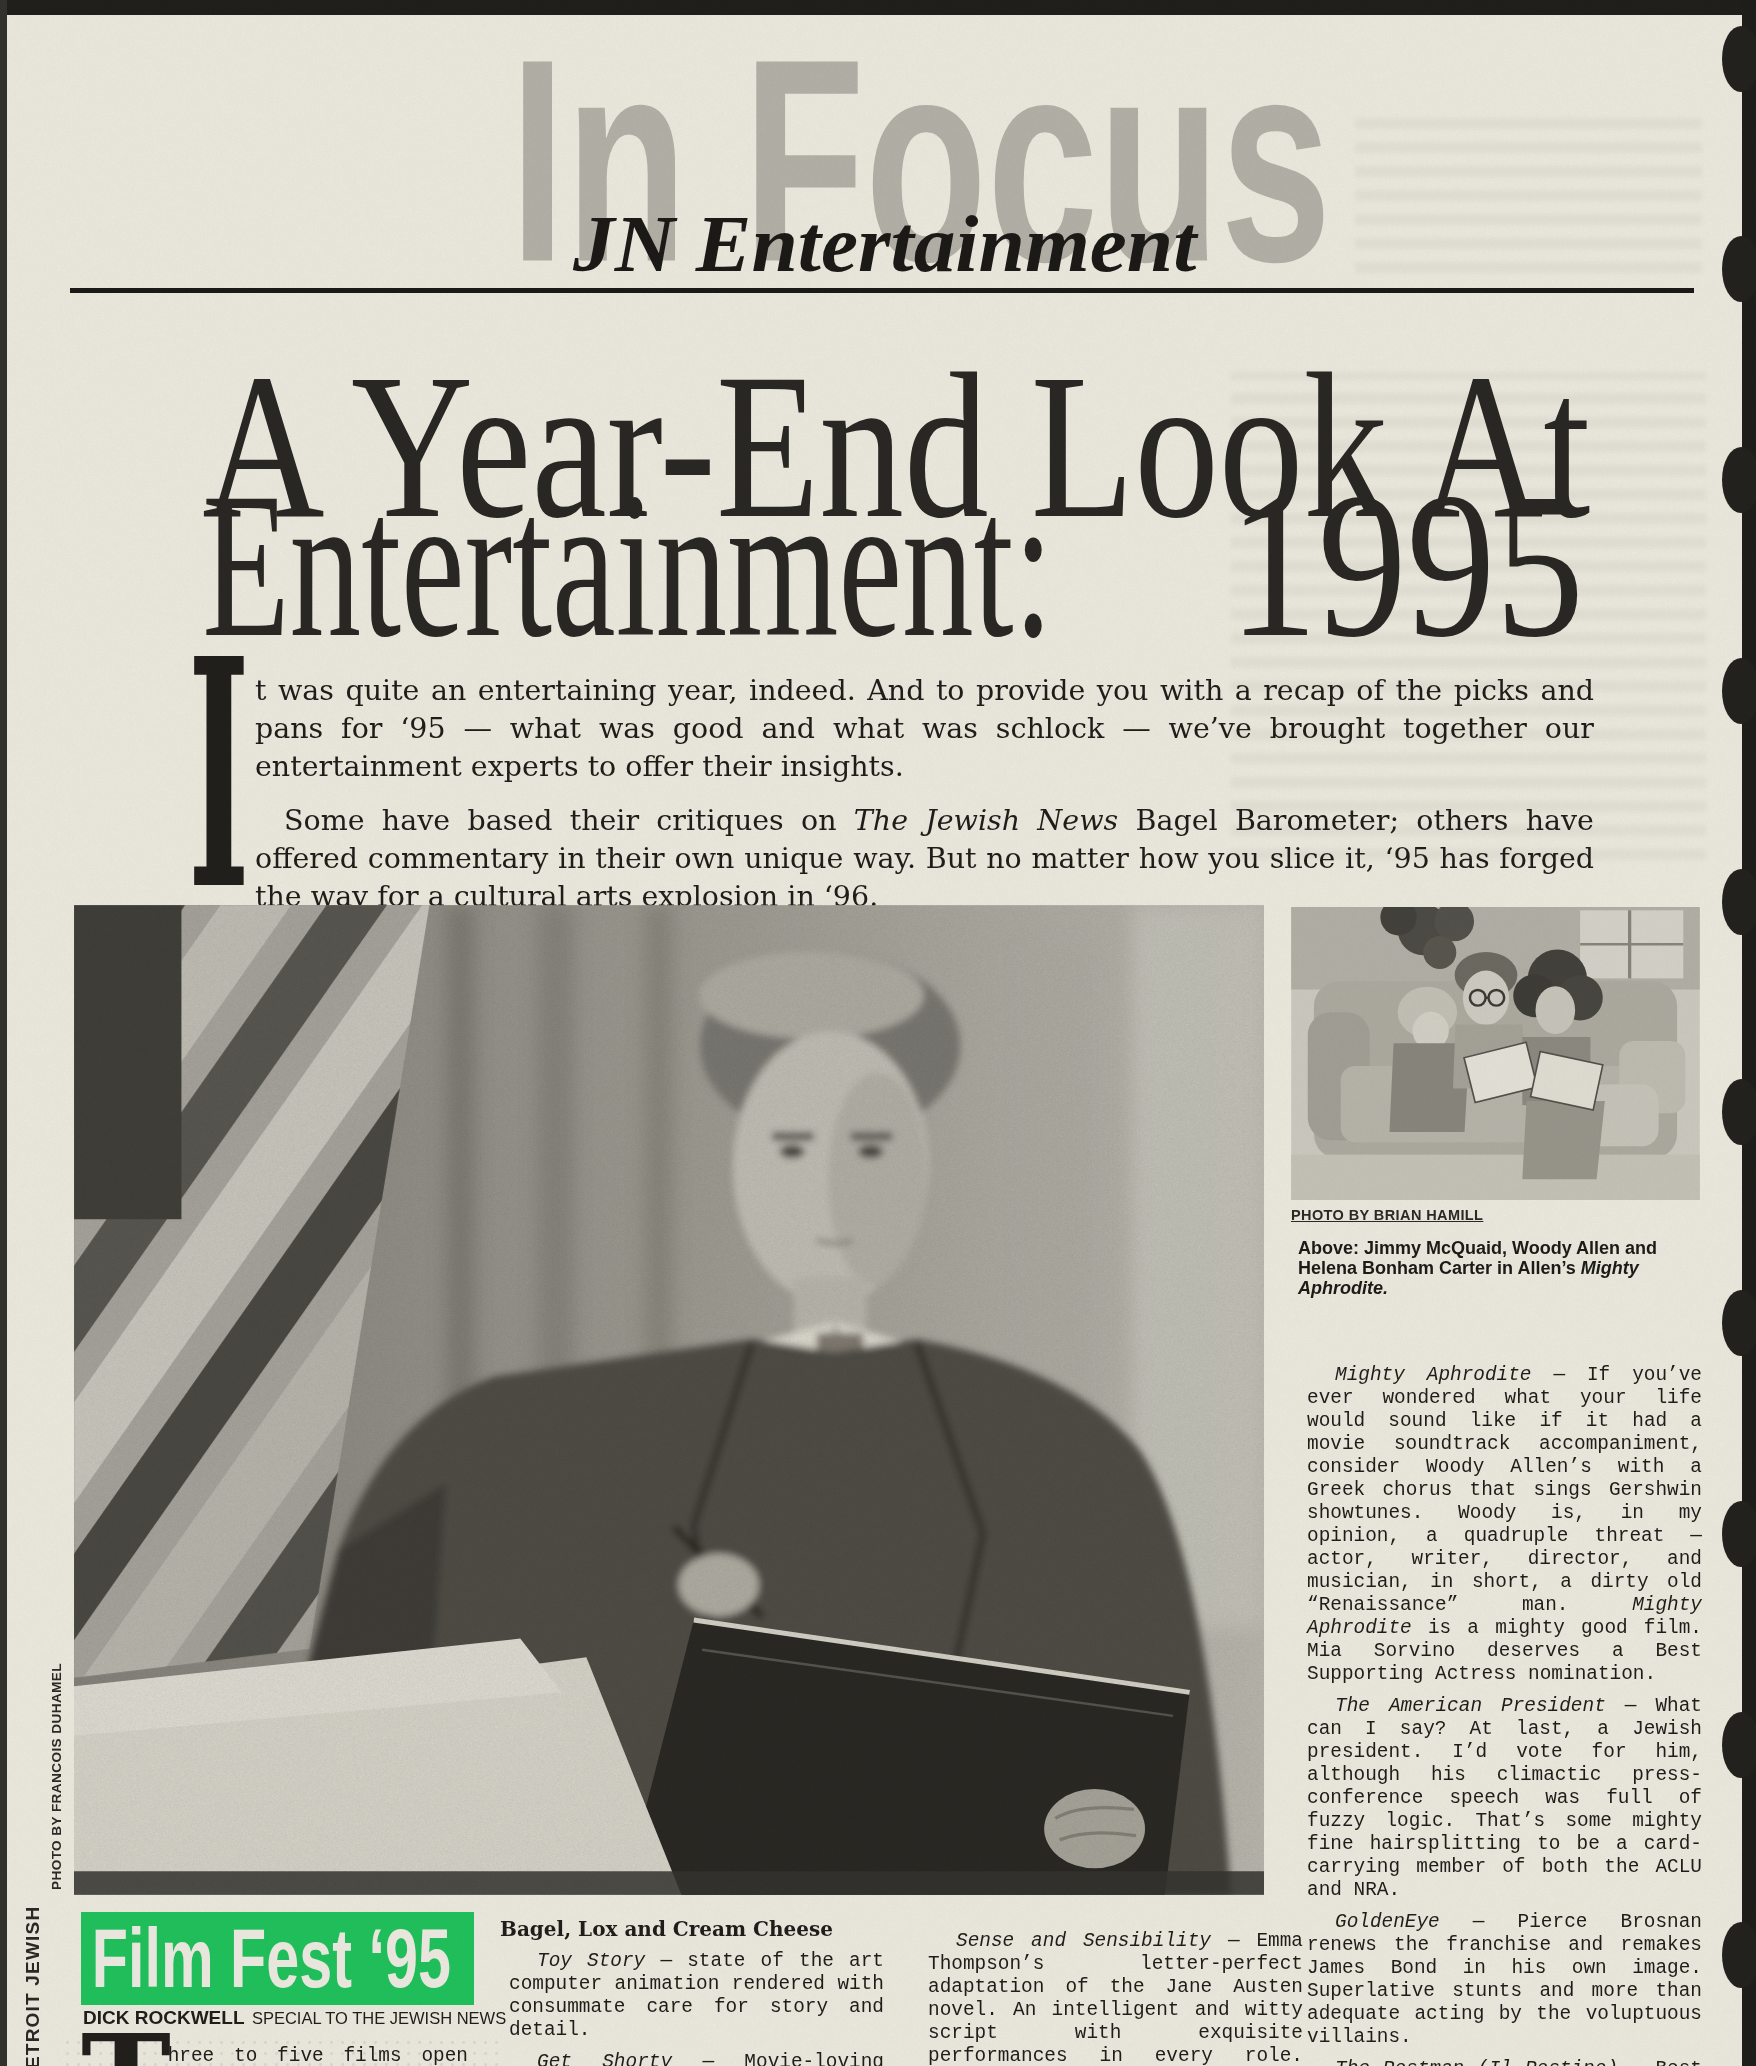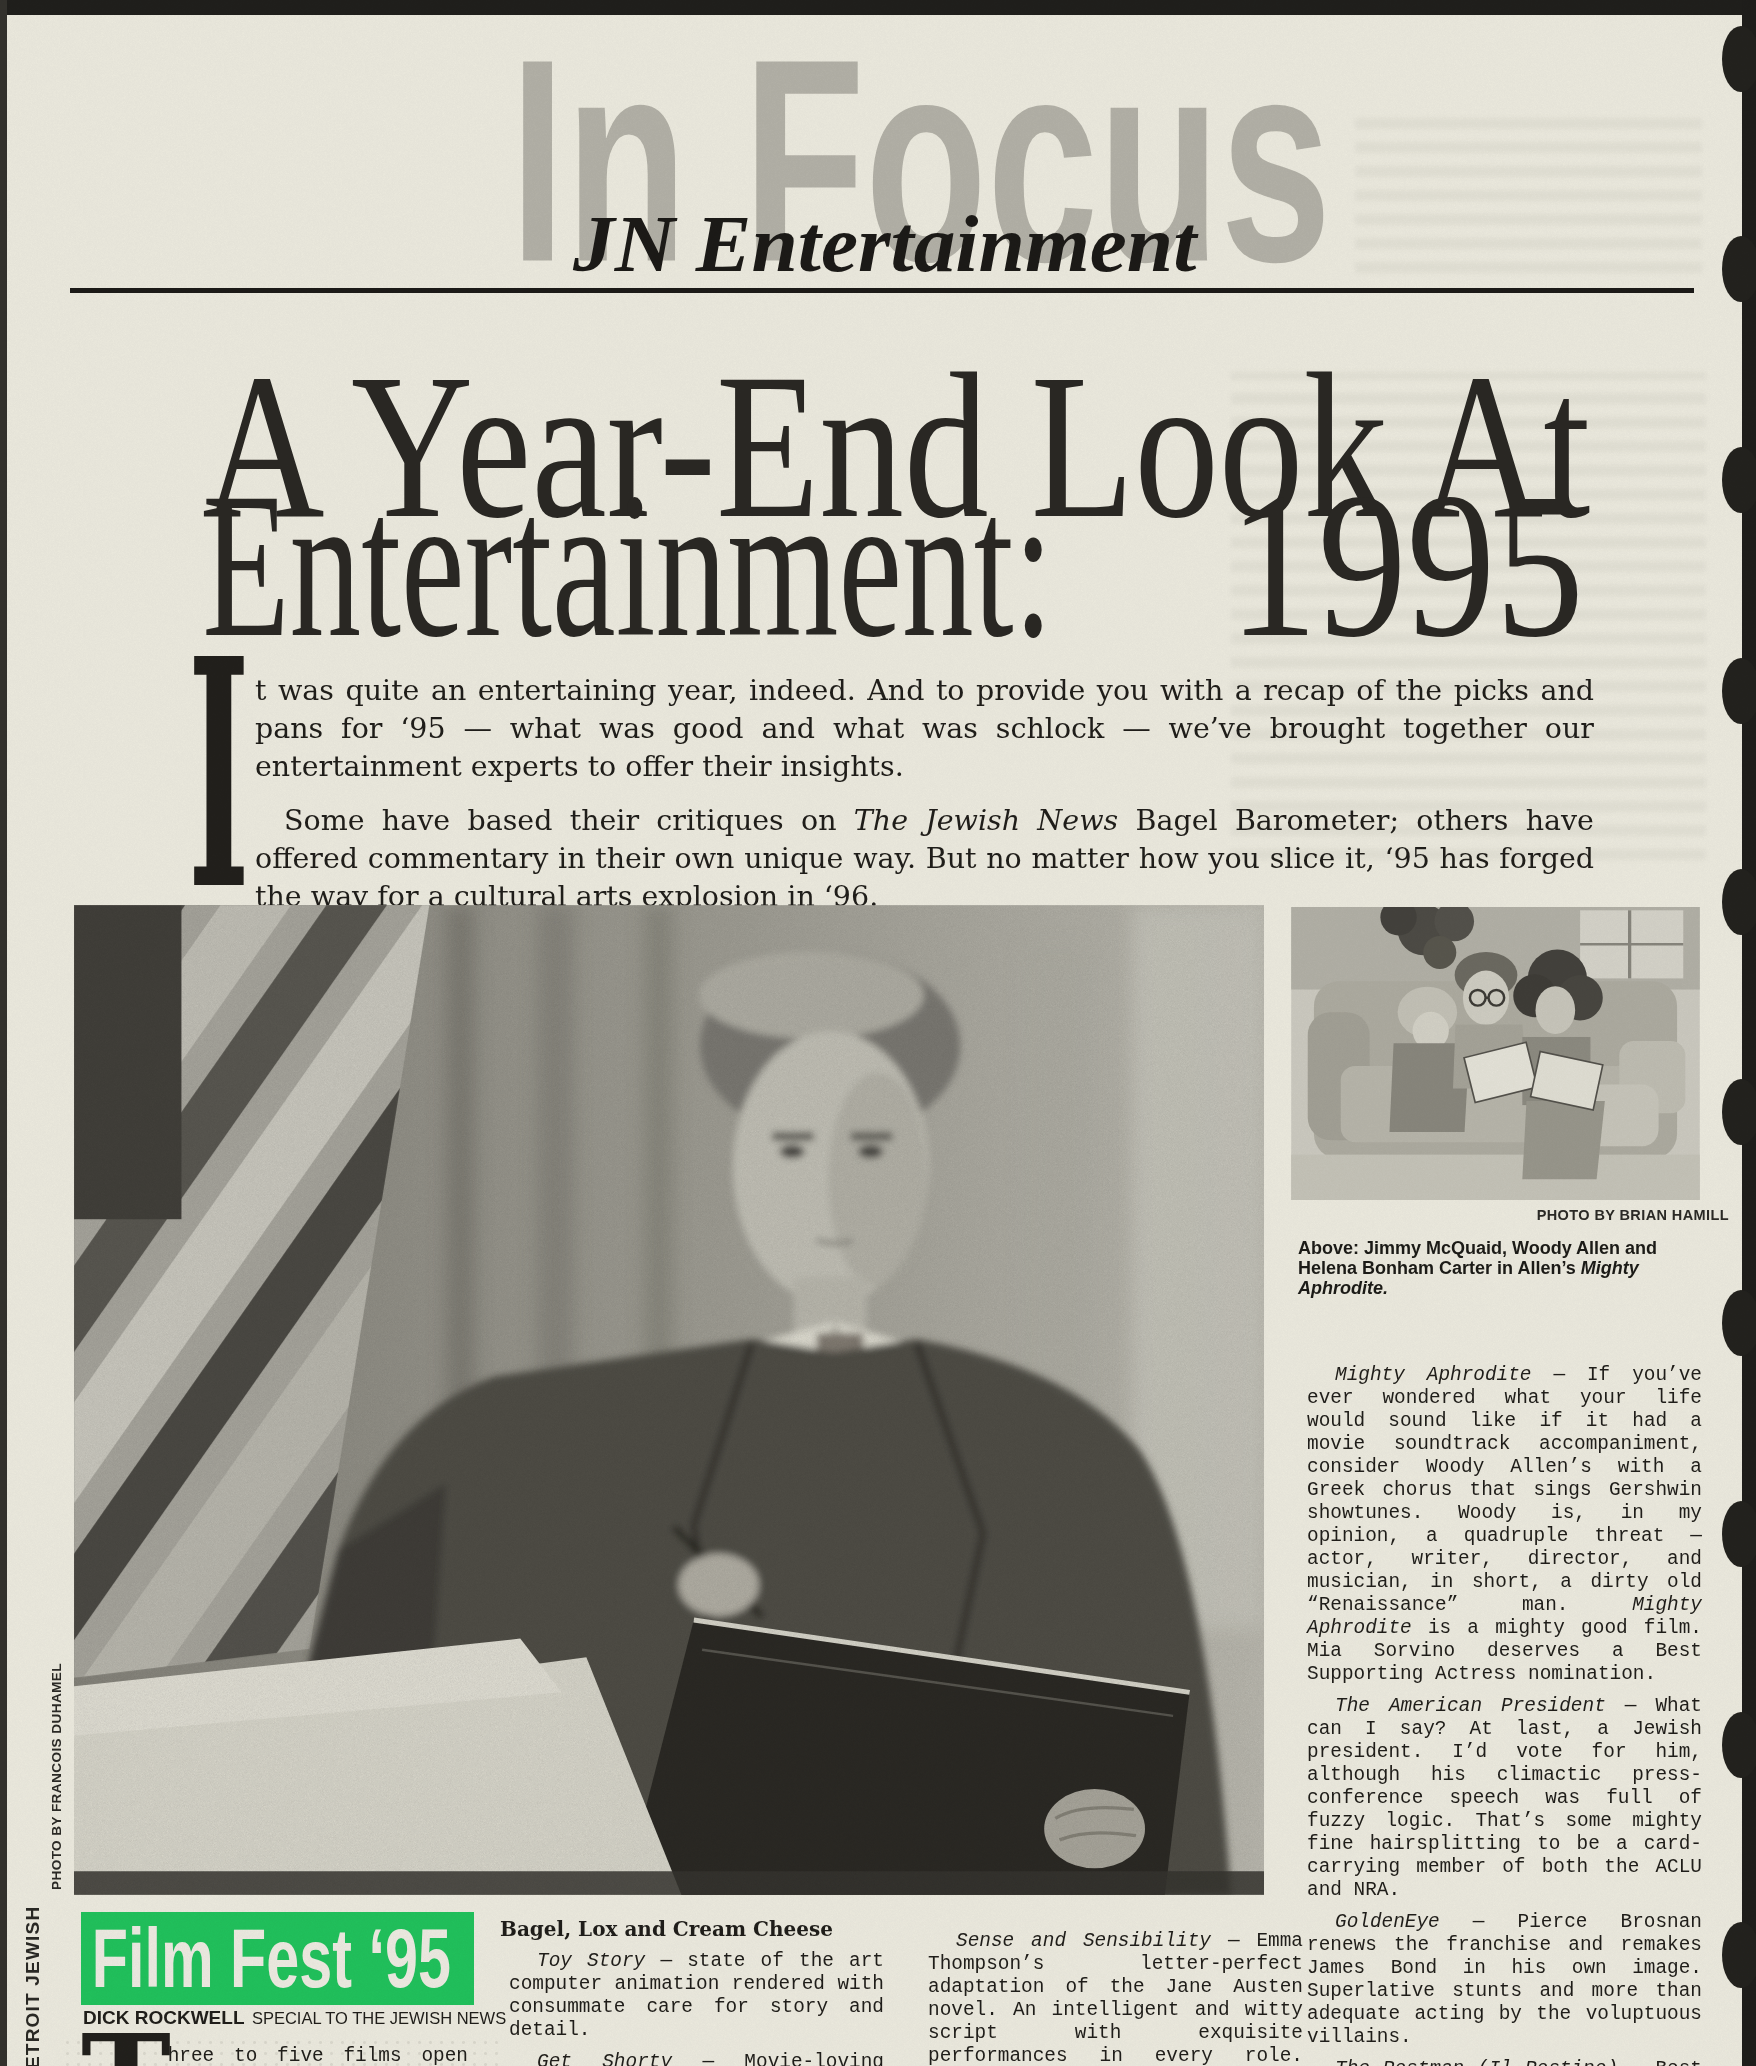--- a/index.html
+++ b/index.html
@@ -203,21 +203,21 @@
       <circle cx="700" cy="220" r="55" fill="#4a4842"></circle>
       <ellipse cx="640" cy="250" rx="48" ry="58" fill="#cbc9be"></ellipse>
       <rect x="560" y="315" width="165" height="165" fill="#8f8d83"></rect>
       <polygon points="570,470 760,470 740,660 560,660" fill="#9b998e"></polygon>
     </g>
     <g>
       <rect x="430" y="345" width="155" height="112" fill="#e8e6db" stroke="#55534d" stroke-width="4" transform="rotate(-14 507 401)"></rect>
       <rect x="590" y="365" width="155" height="112" fill="#e4e2d7" stroke="#55534d" stroke-width="4" transform="rotate(12 667 421)"></rect>
     </g>
   </svg>
-  <div class="abs credit" style="left:1320px;top:1207px;width:409px;text-align:right;"><span>PHOTO BY BRIAN HAMILL</span></div>
+  <div class="abs credit" style="left:1291px;top:1207px;width:409px;text-decoration:underline;"><span>PHOTO BY BRIAN HAMILL</span></div>
 
   <div class="abs caption" style="left:1298px;top:1238px;width:407px;">
     <span>Above: Jimmy McQuaid, Woody Allen and Helena Bonham Carter in Allen’s </span><i>Mighty Aphrodite.</i>
   </div>
 
   <div class="abs body-text" style="left:1298px;top:1355px;width:413px;">
     <p class="ind"><i class="lead">Mighty Aphrodite</i><span> — If you’ve ever wondered what your life would sound like if it had a movie soundtrack accompaniment, consider Woody Allen’s with a Greek chorus that sings Gershwin showtunes.  Woody is, in my opinion, a quadruple threat — actor, writer, director, and musician, in short, a dirty old “Renaissance” man. </span><i>Mighty Aphrodite</i><span> is a mighty good film.  Mia Sorvino deserves a Best Supporting Actress nomination.</span></p>
     <p class="ind"><i class="lead">The American President</i><span> — What can I say? At last, a Jewish president.  I’d vote for him, although his climactic press- conference speech was full of fuzzy logic. That’s some mighty fine hairsplitting to be a card-carrying member of both the ACLU and NRA.</span></p>
     <p class="ind"><i class="lead">GoldenEye</i><span> — Pierce Brosnan renews the franchise and remakes James Bond in his own image.  Superlative stunts and more than adequate acting by the voluptuous villains.</span></p>
     <p class="ind"><i class="lead">The Postman (Il Postino)</i><span> — Best Foreign Film nominee.  A sweet film made all the more touching by the sad passing of its leading man.</span></p>

